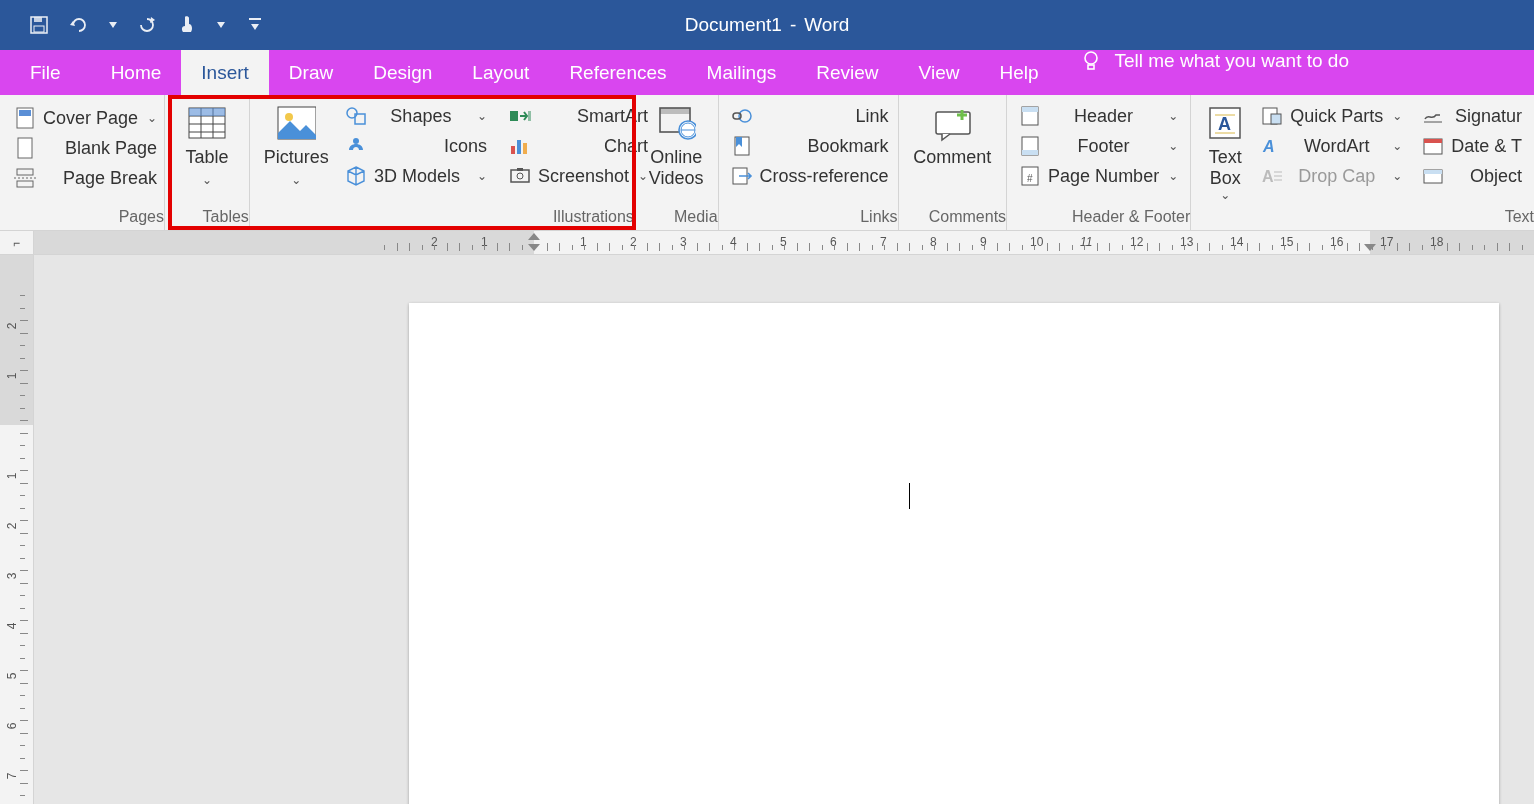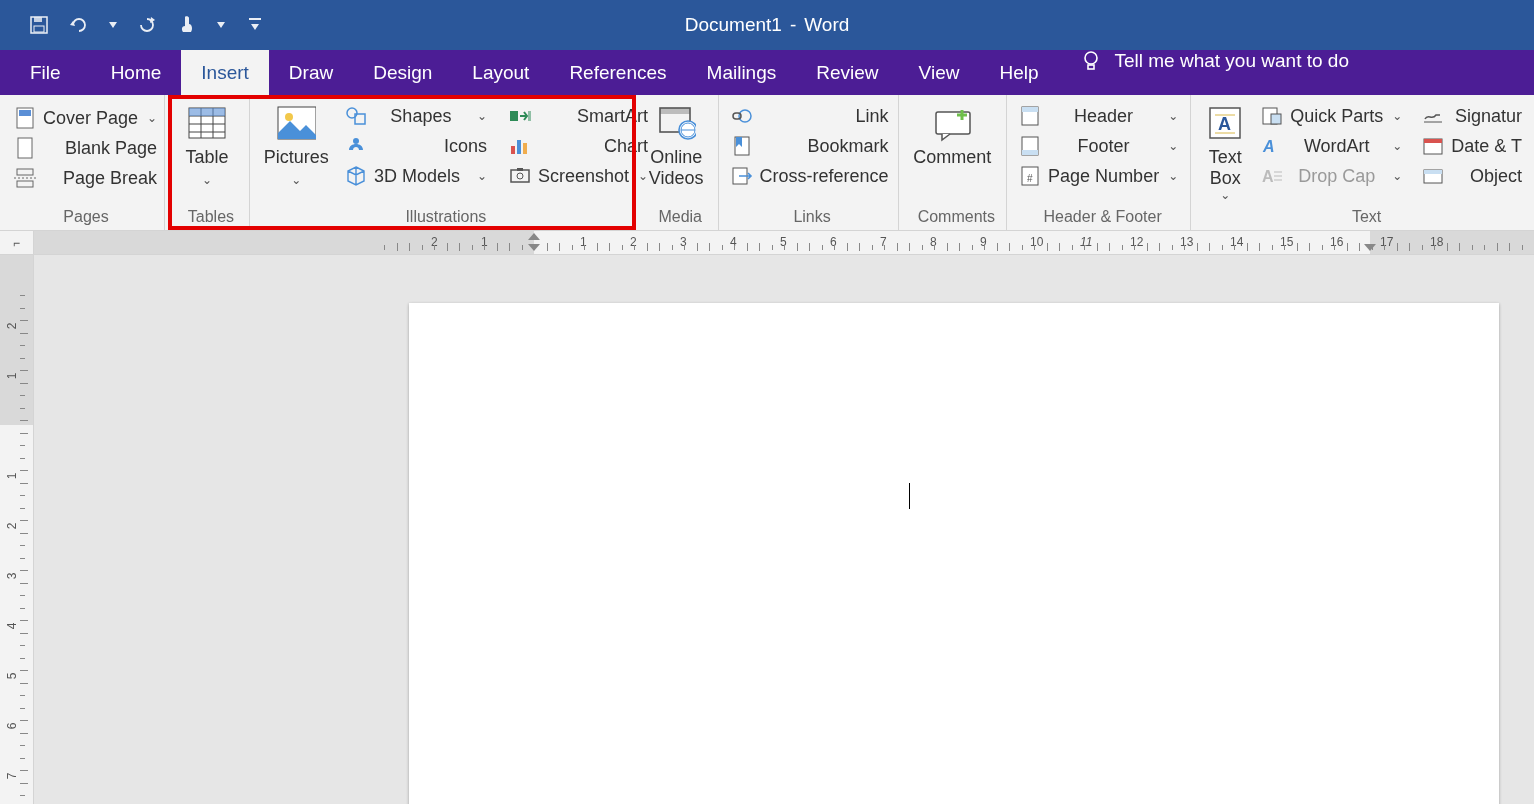--- a/index.html
+++ b/index.html
@@ -6,32 +6,32 @@
   body { width: 1534px; height: 804px; overflow: hidden; background: #fff; }
 
   
   .titlebar { background: #2b579a; height: 50px; display: flex; align-items: center; color: #fff; position: relative; }
   .qat { display: flex; align-items: center; gap: 18px; padding-left: 28px; }
   .qat-item { width: 22px; height: 22px; display: flex; align-items: center; justify-content: center; opacity: 0.9; }
   .title-center { position: absolute; left: 50%; transform: translateX(-50%); font-size: 19px; font-weight: 400; white-space: nowrap; }
   .title-center .sep { margin: 0 8px; }
 
   
-  .tabs { background: #4c1d95; height: 45px; display: flex; align-items: stretch; }
+  .tabs { background: #d946ef; height: 45px; display: flex; align-items: stretch; }
   .tab { color: #fff; font-size: 19px; padding: 0 20px; display: flex; align-items: center; cursor: pointer; }
   .tab.active { background: #f3f3f3; color: #2b579a; }
   .tab.file { padding-left: 30px; padding-right: 30px; }
   .tellme { display: flex; align-items: flex-start; gap: 14px; color: #fff; font-size: 19px; margin-left: 22px; }
   .bulb { width: 20px; height: 20px; }
 
   
   .ribbon { background: #f3f3f3; height: 136px; display: flex; border-bottom: 1px solid #d4d4d4; position: relative; }
   .group { border-right: 1px solid #d4d4d4; display: flex; flex-direction: column; }
   .group-body { flex: 1; display: flex; align-items: flex-start; padding: 6px 8px 0 8px; }
-  .group-label { text-align: center; font-size: 16px; color: #666; padding: 3px 0 4px 8px; }
+  .group-label { text-align: right; font-size: 16px; color: #666; padding: 3px 0 4px 8px; }
 
   .vstack { display: flex; flex-direction: column; gap: 4px; }
   .cmd { display: flex; align-items: center; gap: 7px; font-size: 18px; color: #333; padding: 2px 4px; white-space: nowrap; cursor: pointer; justify-content: space-between; }
   .cmd .ico { width: 22px; height: 22px; flex-shrink: 0; display:flex; align-items:center; justify-content:center; }
   .cmd.disabled { color: #9a9a9a; }
   .chev { font-size: 12px; color: #555; margin-left: 2px; }
 
   .bigbtn { display: flex; flex-direction: column; align-items: center; gap: 4px; padding: 2px 6px 0 6px; cursor: pointer; }
   .bigbtn .bigico { width: 40px; height: 40px; display:flex; align-items:center; justify-content:center; }
   .bigbtn .lbl { font-size: 18px; color: #333; text-align: center; line-height: 1.15; }

